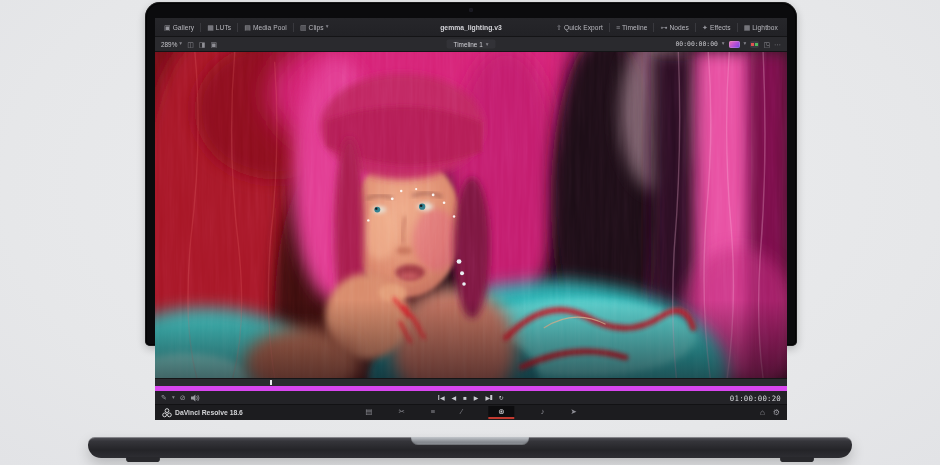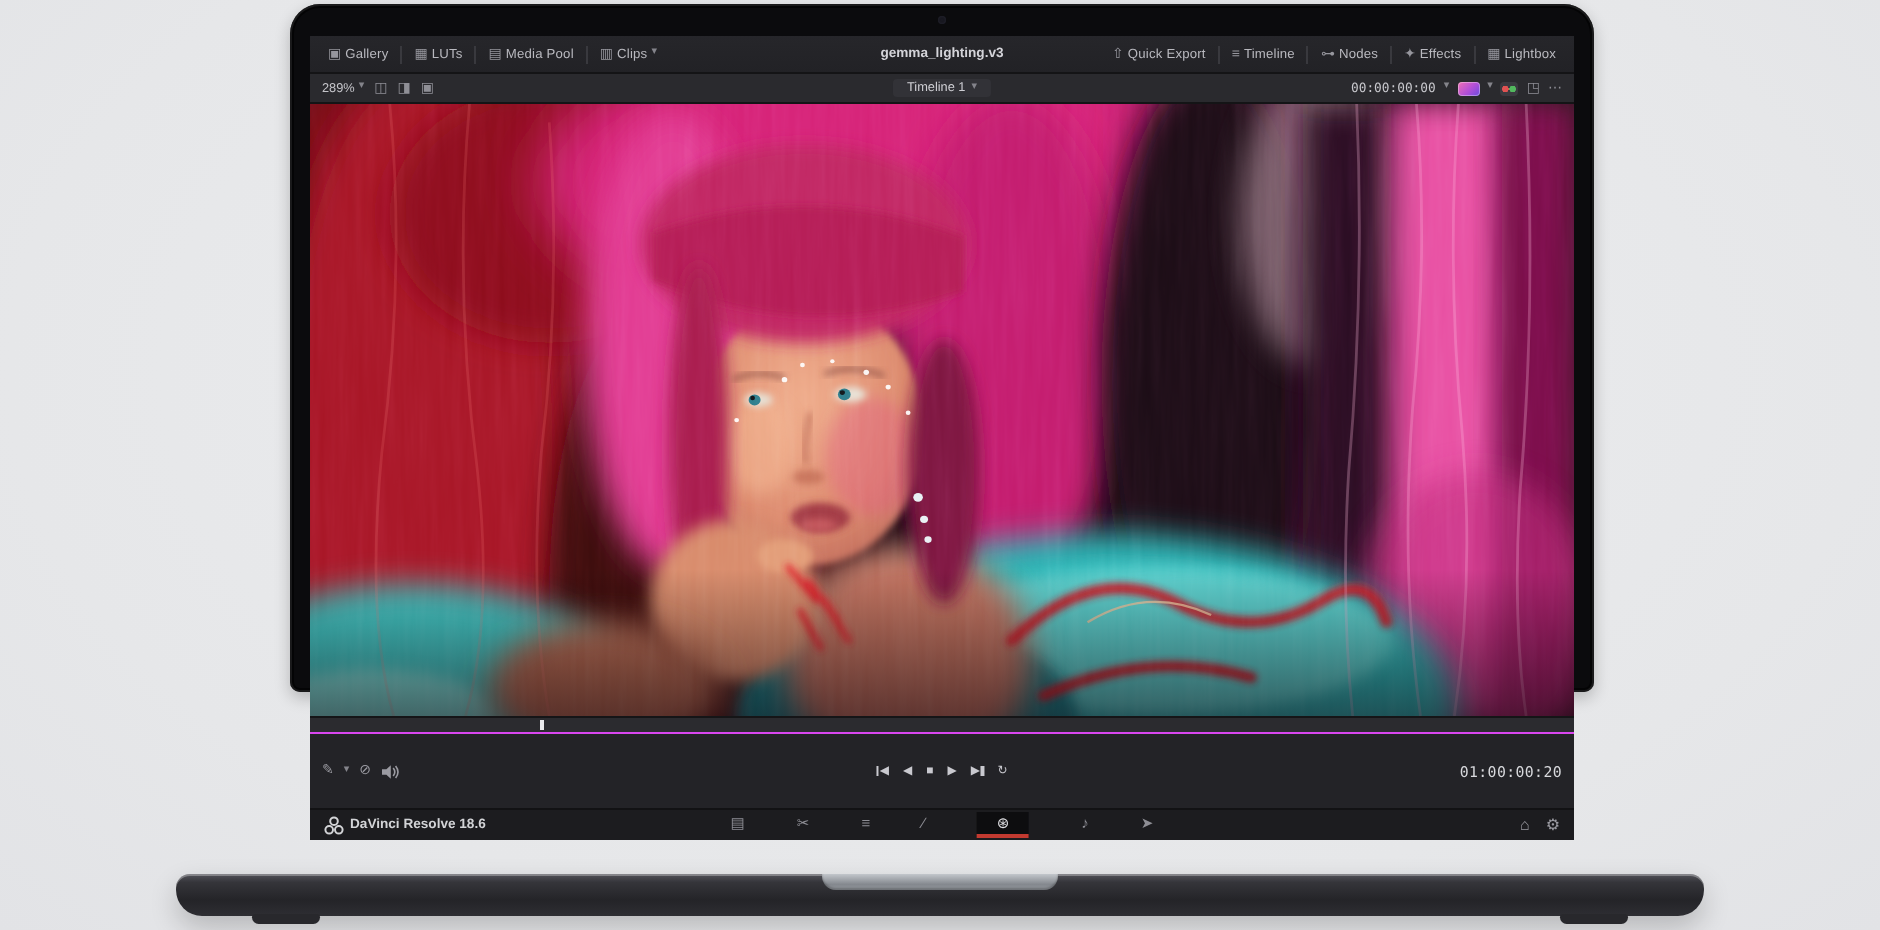--- a/index.html
+++ b/index.html
@@ -48,21 +48,21 @@
          radial-gradient(circle at 30% 50%,#e05252 0 1.6px,transparent 1.7px),
          radial-gradient(circle at 70% 50%,#52b85e 0 1.6px,transparent 1.7px),#3a3a40;}
   .gly{line-height:1;}
   
   .viewer{flex:1 1 auto;position:relative;background:#101012;}
   .viewer svg{position:absolute;inset:0;width:100%;height:100%;}
   
   .scrub{flex:0 0 7px;height:7px;background:#2b2b2f;border-top:1px solid #151517;position:relative;}
   .playhead{position:absolute;left:18.2%;top:1px;width:1.5px;height:5px;background:#e9e9ec;}
   
-  .transport{flex:0 0 13px;height:13px;background:#232327;border-top:1px solid #d946ef;position:relative;padding:12px 6px;}
+  .transport{flex:0 0 13px;height:13px;background:#232327;border-top:5px solid #d946ef;position:relative;padding:0 6px;}
   .t-left{display:flex;align-items:center;gap:5px;}
   .t-left .ic{font-size:7px;color:#9b9ba2;line-height:1;}
   .t-center{position:absolute;left:50%;top:50%;transform:translate(-50%,-50%);display:flex;align-items:center;gap:7px;}
   .t-center .ic{font-size:6px;color:#c9c9cf;line-height:1;display:flex;align-items:center;}
   .bar-ic{display:flex;align-items:center;gap:.5px;}
   .tbar{width:1.2px;height:5px;background:#c9c9cf;}
   .rec-tc{position:absolute;right:6px;top:50%;transform:translateY(-50%);
          font-family:"DejaVu Sans Mono",monospace;font-size:7.4px;color:#d8d9dd;letter-spacing:.2px;}
   
   .statusbar{flex:0 0 15px;height:15px;background:#1c1c1f;border-top:1px solid #121214;position:relative;display:flex;align-items:center;padding:0 7px;}

